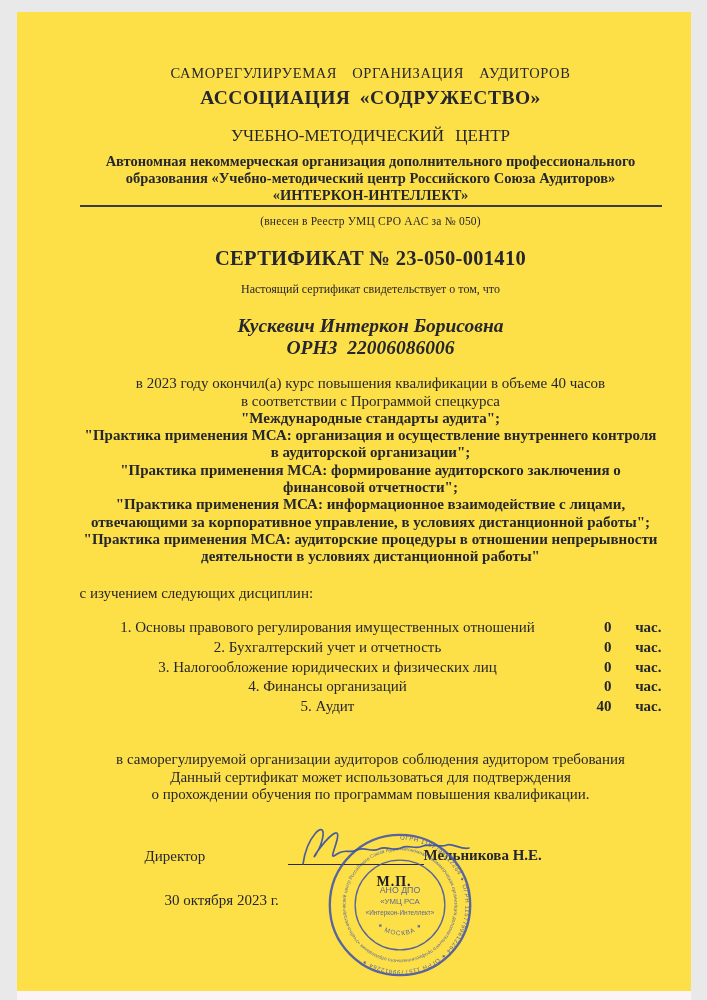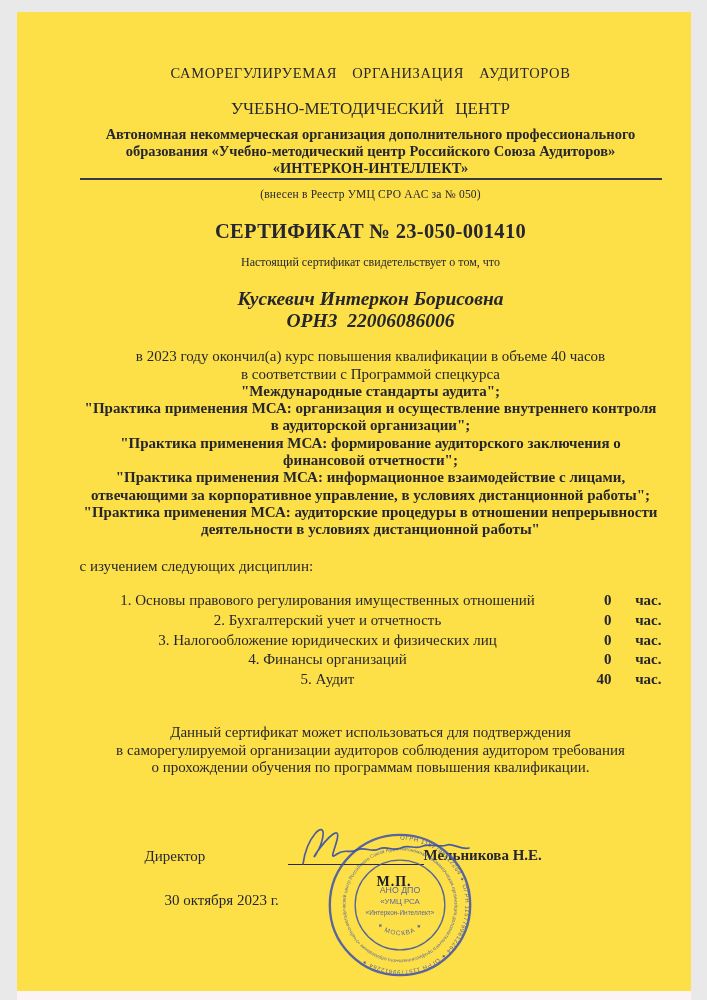--- a/index.html
+++ b/index.html
@@ -46,20 +46,21 @@
   .bottom-strip { position:absolute; left:0; bottom:0; width:100%; height:21px; background:#fcf3f7; }
   .stamp-text { fill:#4355a8; font-family:"Liberation Sans", sans-serif; }
 </style>
 </head>
 <body>
 
 <div class="page">
 
   <div class="content">
     <div class="org-type">САМОРЕГУЛИРУЕМАЯ ОРГАНИЗАЦИЯ АУДИТОРОВ</div>
+    <div class="org-name">АССОЦИАЦИЯ «СОДРУЖЕСТВО»</div>
     <div class="umc">УЧЕБНО-МЕТОДИЧЕСКИЙ ЦЕНТР</div>
     <div class="ano-line ano-first">Автономная некоммерческая организация дополнительного профессионального</div>
     <div class="ano-line">образования «Учебно-методический центр Российского Союза Аудиторов»</div>
     <div class="brand">«ИНТЕРКОН-ИНТЕЛЛЕКТ»</div>
     <hr class="rule">
     <div class="registry">(внесен в Реестр УМЦ СРО ААС за № 050)</div>
 
     <div class="cert-title">СЕРТИФИКАТ № 23-050-001410</div>
     <div class="intro">Настоящий сертификат свидетельствует о том, что</div>
     <div class="holder">Кускевич Интеркон Борисовна</div>
@@ -98,22 +99,22 @@
         <span class="disc-unit">час.</span>
       </div>
       <div class="disc-row">
         <span class="disc-label">5. Аудит</span>
         <span class="disc-hours">40</span>
         <span class="disc-unit">час.</span>
       </div>
     </div>
 
     <div class="usage">
+      <div>в саморегулируемой организации аудиторов соблюдения аудитором требования</div>
       <div>Данный сертификат может использоваться для подтверждения</div>
-      <div>в саморегулируемой организации аудиторов соблюдения аудитором требования</div>
       <div>о прохождении обучения по программам повышения квалификации.</div>
     </div>
   </div>
 
   <div class="footer-item director">Директор</div>
   <div class="sig-line"></div>
   <div class="footer-item signer">Мельникова Н.Е.</div>
   <div class="footer-item date">30 октября 2023 г.</div>
   <div class="mp-mark">М.П.</div>
 

